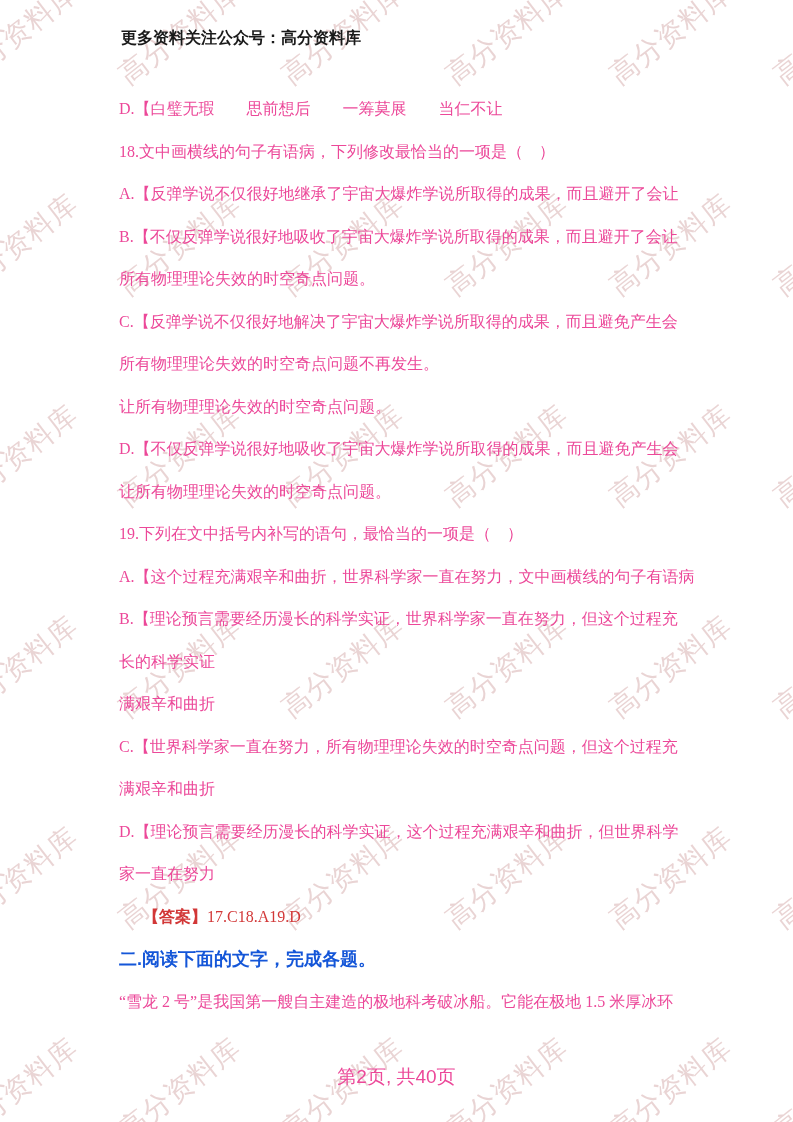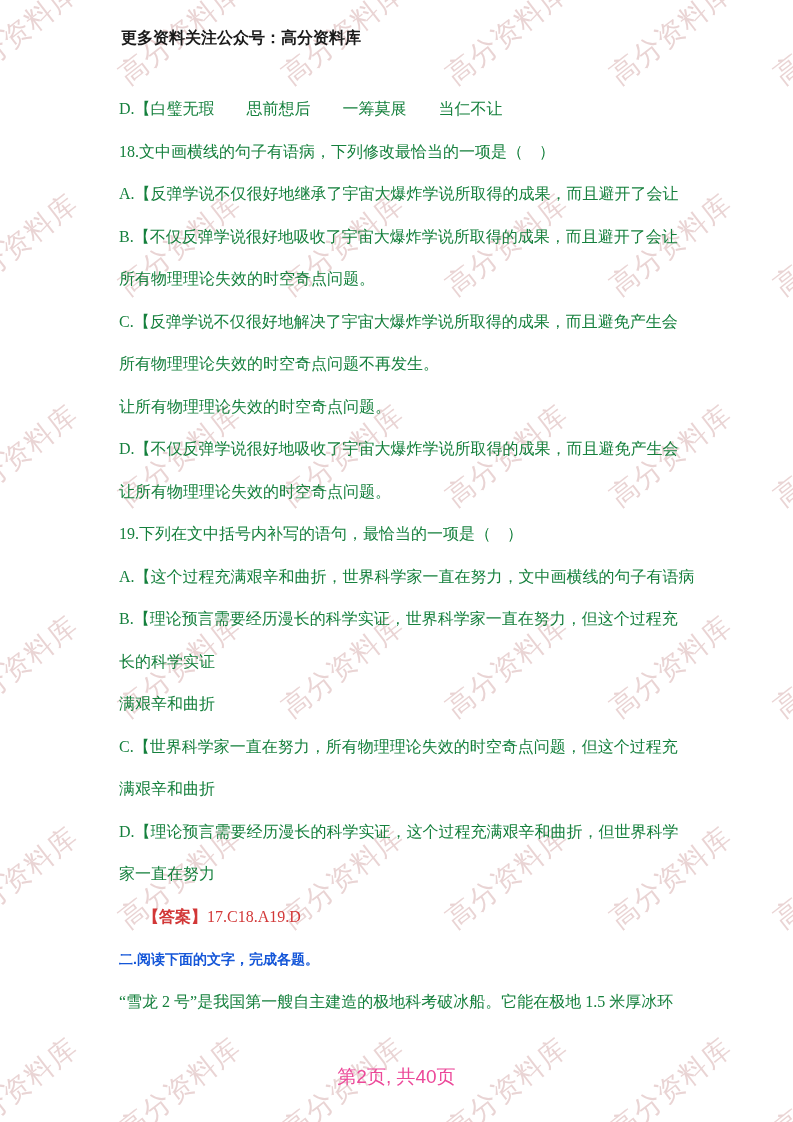--- a/index.html
+++ b/index.html
@@ -33,32 +33,32 @@
     font-family:"Liberation Sans","DejaVu Sans",sans-serif;
     font-size:16px;font-weight:700;color:#1a1a1a;
     white-space:nowrap;
   }
   
   .content{position:absolute;left:119px;top:88px;right:0;z-index:1;}
   .line{
     height:42.5px;line-height:42.5px;
     font-size:16px;
     white-space:nowrap;
-    color:#15803d;
+    color:#ec4899;
   }
   .line.answer{color:#d23737;margin-left:24px;}
   .line.answer .ans-label{
     font-weight:bold;
     font-family:"Liberation Sans","DejaVu Sans",sans-serif;
   }
   .line.heading{
     color:#1456d8;
     font-weight:bold;
     font-family:"Liberation Sans","DejaVu Sans",sans-serif;
-    font-size:14px;
+    font-size:18px;
   }
   
   .ftr{
     position:absolute;left:0;top:1064px;width:100%;z-index:1;
     text-align:center;
     font-size:19px;color:#ec4899;
     font-family:"Liberation Sans","DejaVu Sans",sans-serif;
   }
 </style>
 </head>

